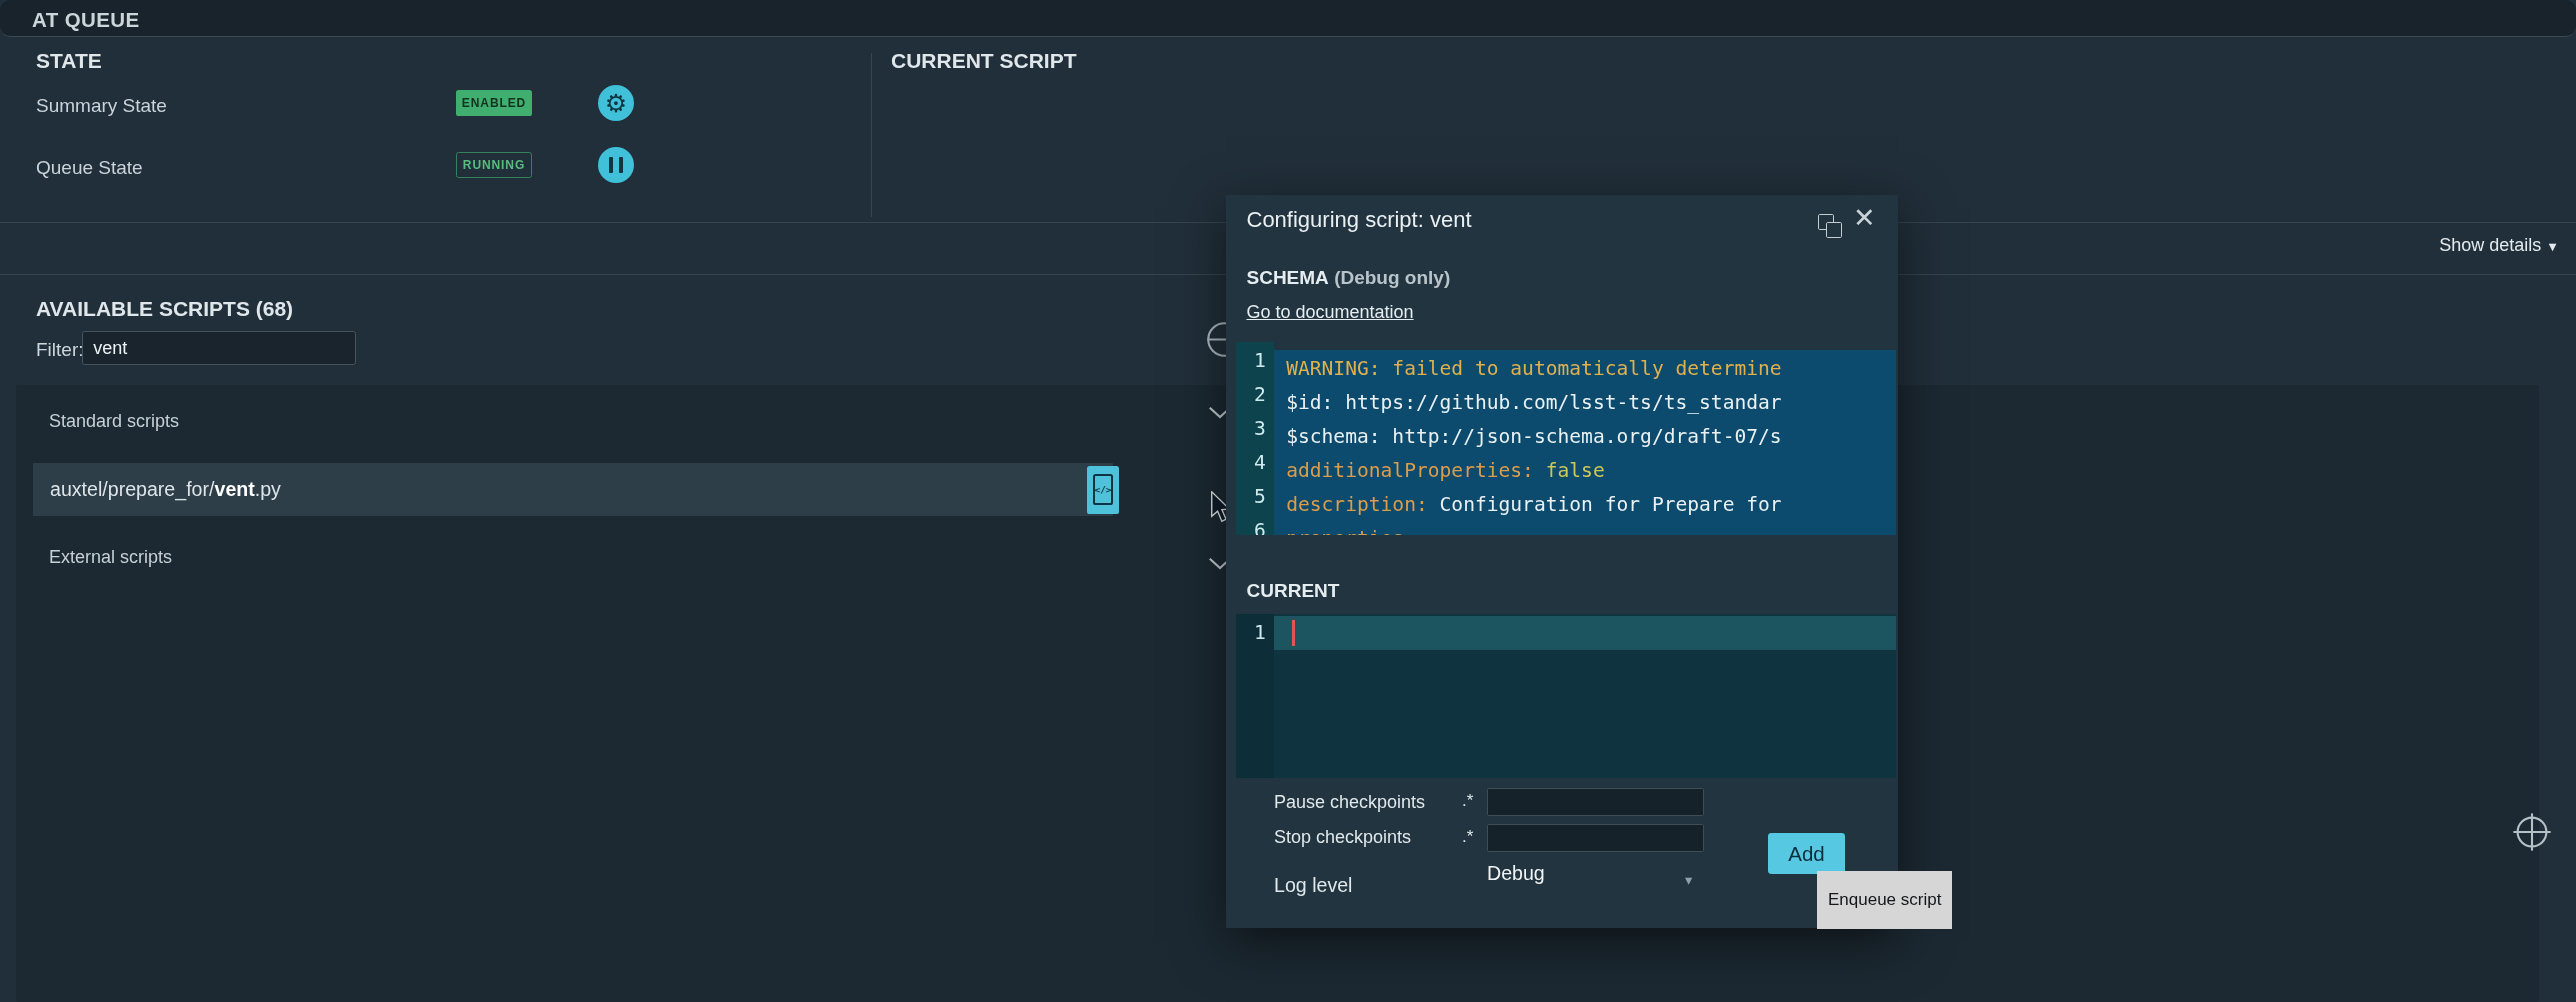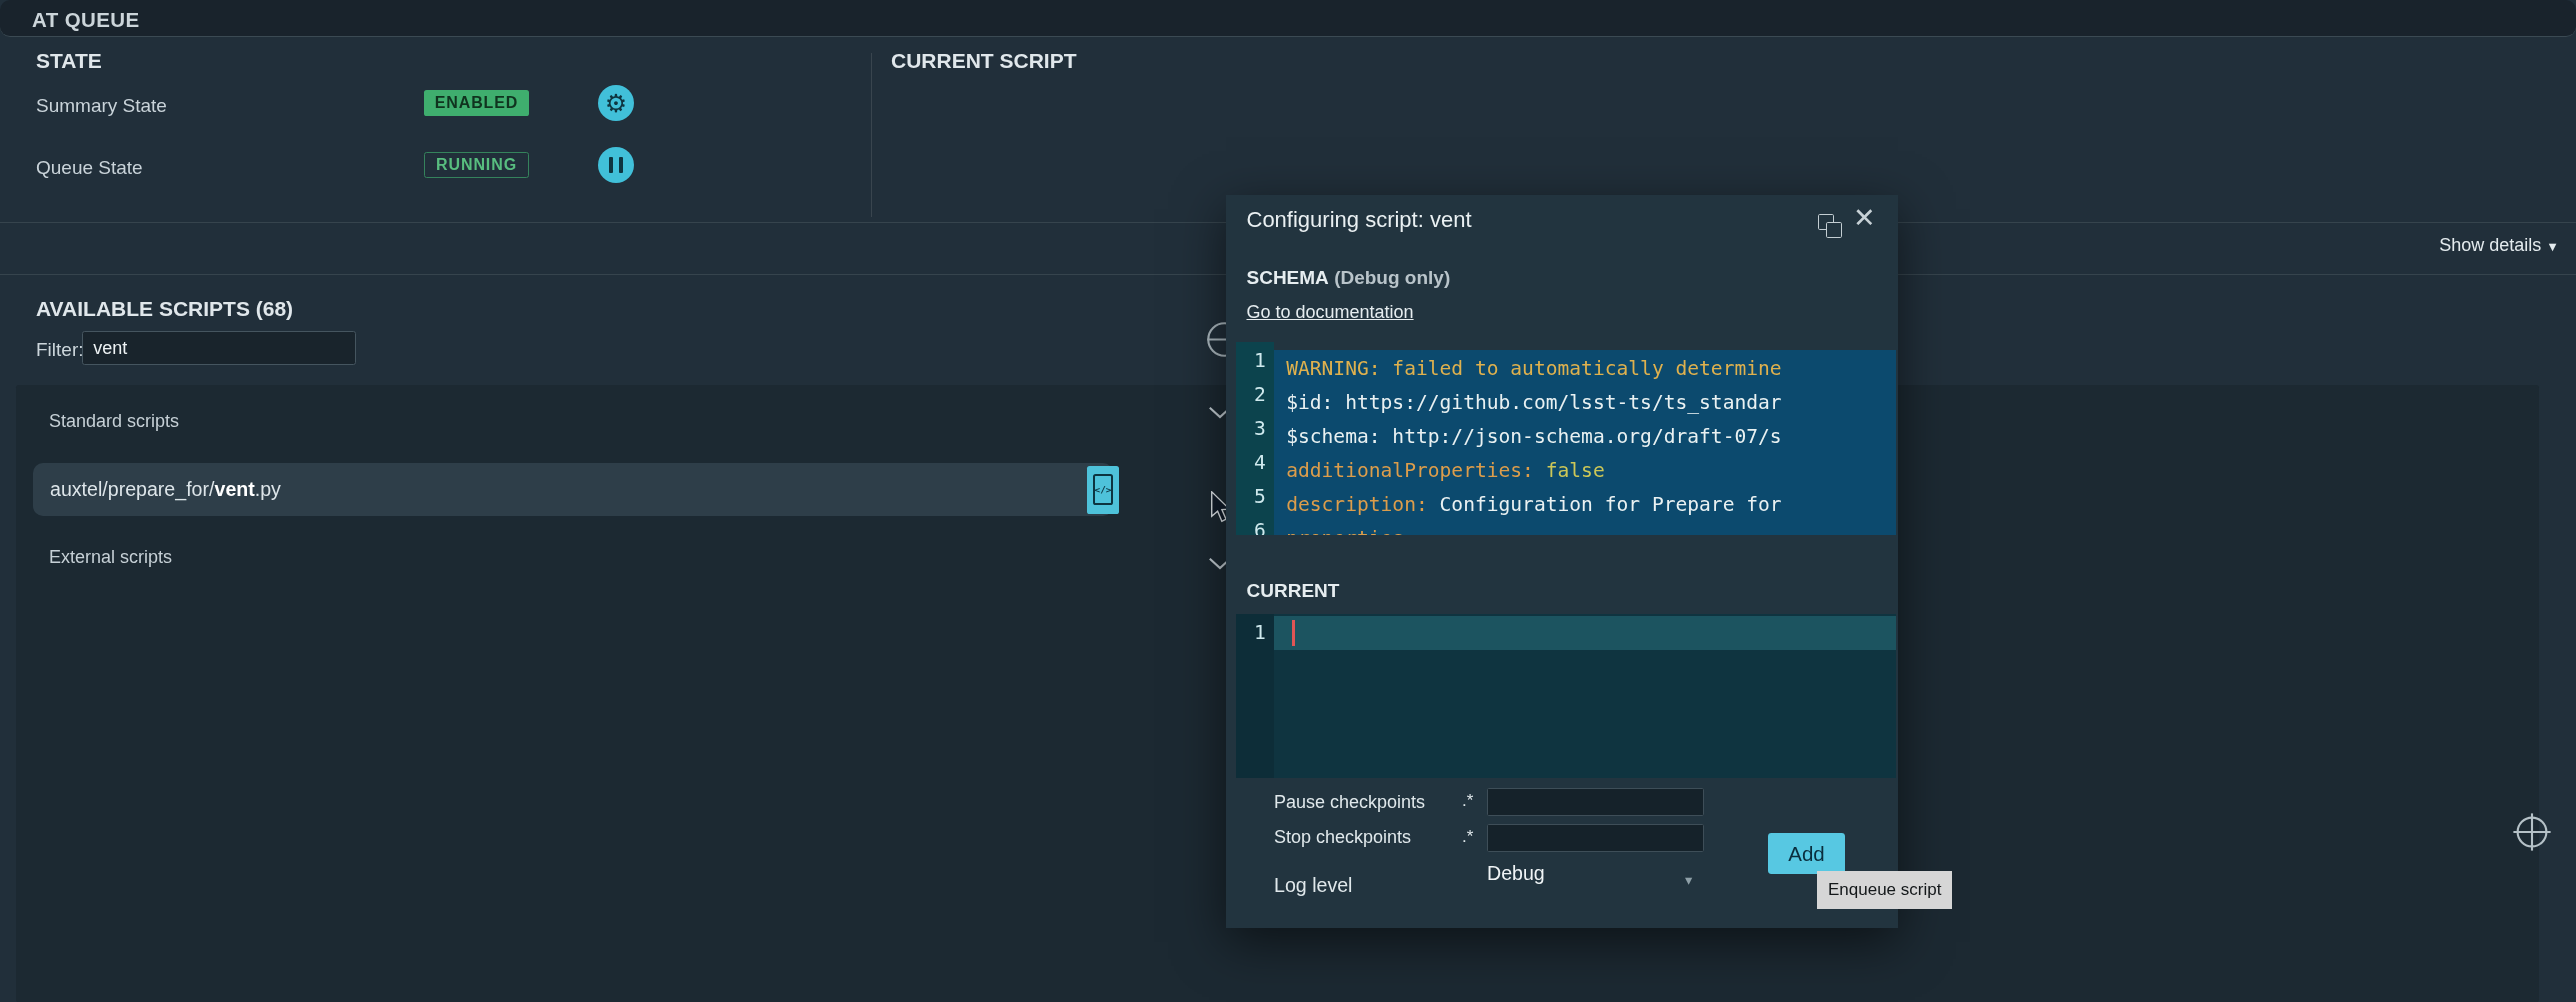--- a/index.html
+++ b/index.html
@@ -9,21 +9,21 @@
   }
   
   .topbar { position:absolute; left:0; top:0; right:0; height:37px; background:#19232c; border-bottom:0.9px solid #3b4a53; box-sizing:border-box;border-radius:10px; }
   .topbar-title { position:absolute; left:32px; top:7.7px; font-size:20.5px; font-weight:bold; color:#ccd5da; letter-spacing:0.4px; }
 
   
   .state-title { position:absolute; left:36px; top:49px; font-size:21px; font-weight:bold; color:#e0e7eb; }
   .row-label { position:absolute; left:36px; font-size:19px; color:#c9d3d9;text-align:right; }
   .summary-label { top:95px; }
   .queue-label { top:157px; }
-  .badge { position:absolute; left:424px; width:105px; height:26.4px; display:flex; align-items:center; justify-content:center; font-size:16px; font-weight:bold; border-radius:2.6px; letter-spacing:0.9px; box-sizing:border-box; }
+  .badge { position:absolute; left:456px; width:76px; height:26.4px; display:flex; align-items:center; justify-content:center; font-size:12px; font-weight:bold; border-radius:2.6px; letter-spacing:0.9px; box-sizing:border-box; }
   .badge-enabled { top:90px; background:#3fae6e; color:#10331f; }
   .badge-running { top:152px; background:transparent; border:0.9px solid #35835c; color:#58bd7f; }
   .btn-circle { position:absolute; left:598px; width:36px; height:36px; border-radius:50%; background:#41c0d9; display:flex; align-items:center; justify-content:center; cursor:pointer; }
   .gear-btn { top:85px; } .pause-btn { top:147px; }
   .gear-glyph { font-size:25px; color:#0e3540; line-height:1; }
   .pause-bars { display:flex; }
   .pause-bars span { display:block; width:4.3px; height:15.3px; background:#0e3540; margin:0 2.6px; border-radius:0.9px; }
   .v-divider { position:absolute; left:871px; top:53px; width:0.9px; height:164px; background:#39454e; }
 
   
@@ -47,21 +47,21 @@
      font-family:"Liberation Sans", sans-serif; outline:none; }
 
   .partial-target { position:absolute; left:1204px; top:319px; z-index:5; }
 
   .scripts-panel { position:absolute; left:16px; top:385px; width:2523px; height:617px; background:#1c2932; border-radius:2.6px; }
   .group-label { position:absolute; left:33px; font-size:18px; color:#c6d0d6; }
   .group-standard { top:25.6px; } .group-external { top:162px; }
   .chevron { position:absolute; left:1192px; cursor:pointer; }
   .chev1 { top:20.5px; } .chev2 { top:172px; }
 
-  .script-row { position:absolute; left:17px; top:78px; width:1080px; height:53px; background:#2e3e49; border-radius:10px;
+  .script-row { position:absolute; left:17px; top:78px; width:1080px; height:53px; background:#2e3e49; border-radius:1px;
      display:flex; align-items:center; padding-left:17px; box-sizing:border-box; cursor:pointer; }
   .script-text { font-size:19.6px; color:#dde5e9; }
   .script-text .hl { font-weight:bold; color:#ffffff; }
   .launch-btn { position:absolute; right:-6px; top:2.6px; width:32px; height:48px; background:#4ec2da; border-radius:2.6px;
      display:flex; align-items:center; justify-content:center; cursor:pointer; }
   .launch-page { width:20.5px; height:31px; border:2.6px solid #0d3440; border-radius:2.6px; display:flex; align-items:center; justify-content:center; box-sizing:border-box; }
   .launch-page span { font-family:"DejaVu Sans Mono", monospace; font-size:9.4px; font-weight:bold; color:#0d3440; }
 
   .mouse-cursor { position:absolute; left:1210px; top:491px; z-index:60; }
 
@@ -104,21 +104,21 @@
   .chk-input { position:absolute; left:261px; width:217px; height:28px; box-sizing:border-box; background:#15222a;
      border:0.9px solid #3e4e58; border-radius:1.7px; color:#eef3f5; font-size:16px; padding:0 8.5px; outline:none;
      font-family:"Liberation Sans", sans-serif; }
   .inp-pause { top:593px; } .inp-stop { top:629px; }
   .add-btn { position:absolute; left:542px; top:638px; width:77px; height:41px; background:#57c8e2; border:none; border-radius:3.4px;
      font-size:20.5px; color:#0a2e3d; font-family:"Liberation Sans", sans-serif; cursor:pointer; }
   .log-select { position:absolute; left:261px; top:667px; width:213px; font-size:19.6px; color:#f0f4f6; cursor:pointer; }
   .log-caret { position:absolute; left:198px; top:10.2px; font-size:14.5px; color:#8fa0a8; }
 
   .tooltip { position:absolute; left:1817px; top:871px; background:#d6d6d6; color:#14181a; font-size:17px;
-     padding:9px 11px; z-index:150; white-space:nowrap; }
+     padding:19px 11px; z-index:150; white-space:nowrap; }
 
   .target-icon { position:absolute; left:2510px; top:810px; z-index:20; cursor:pointer; }
 </style>
 </head>
 <body>
 
 <div class="canvas">
 
   <div class="topbar">
     <span class="topbar-title">AT QUEUE</span>

